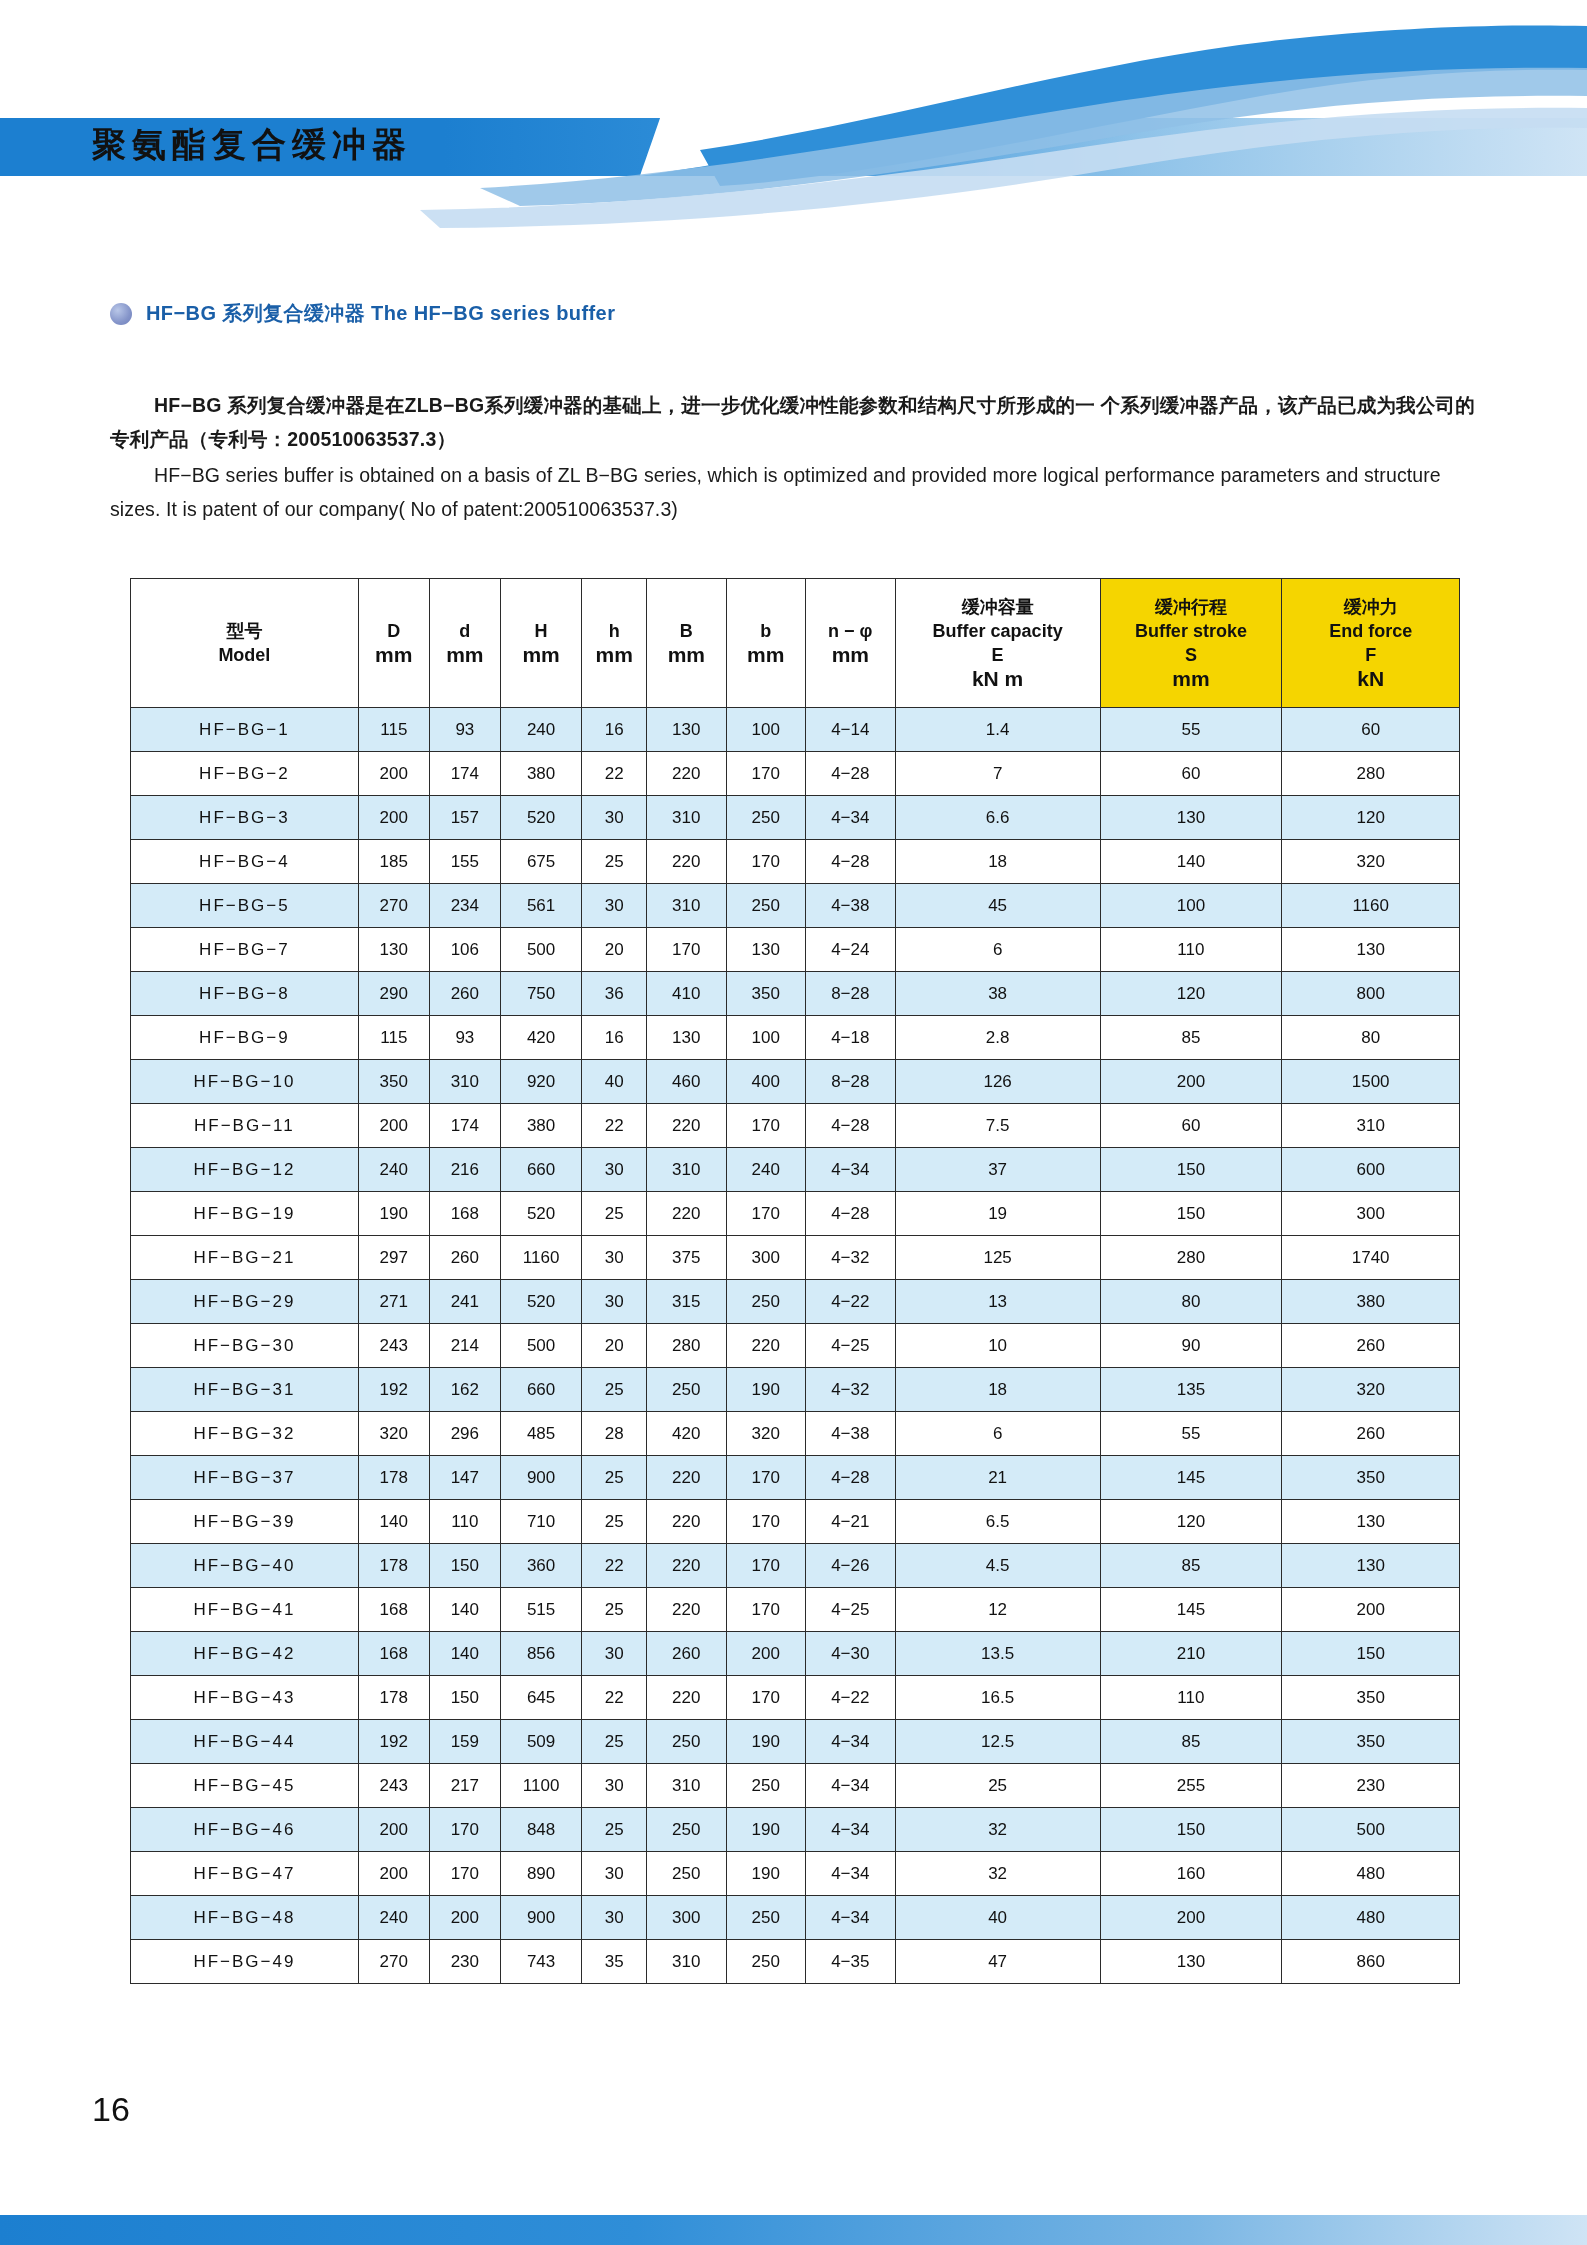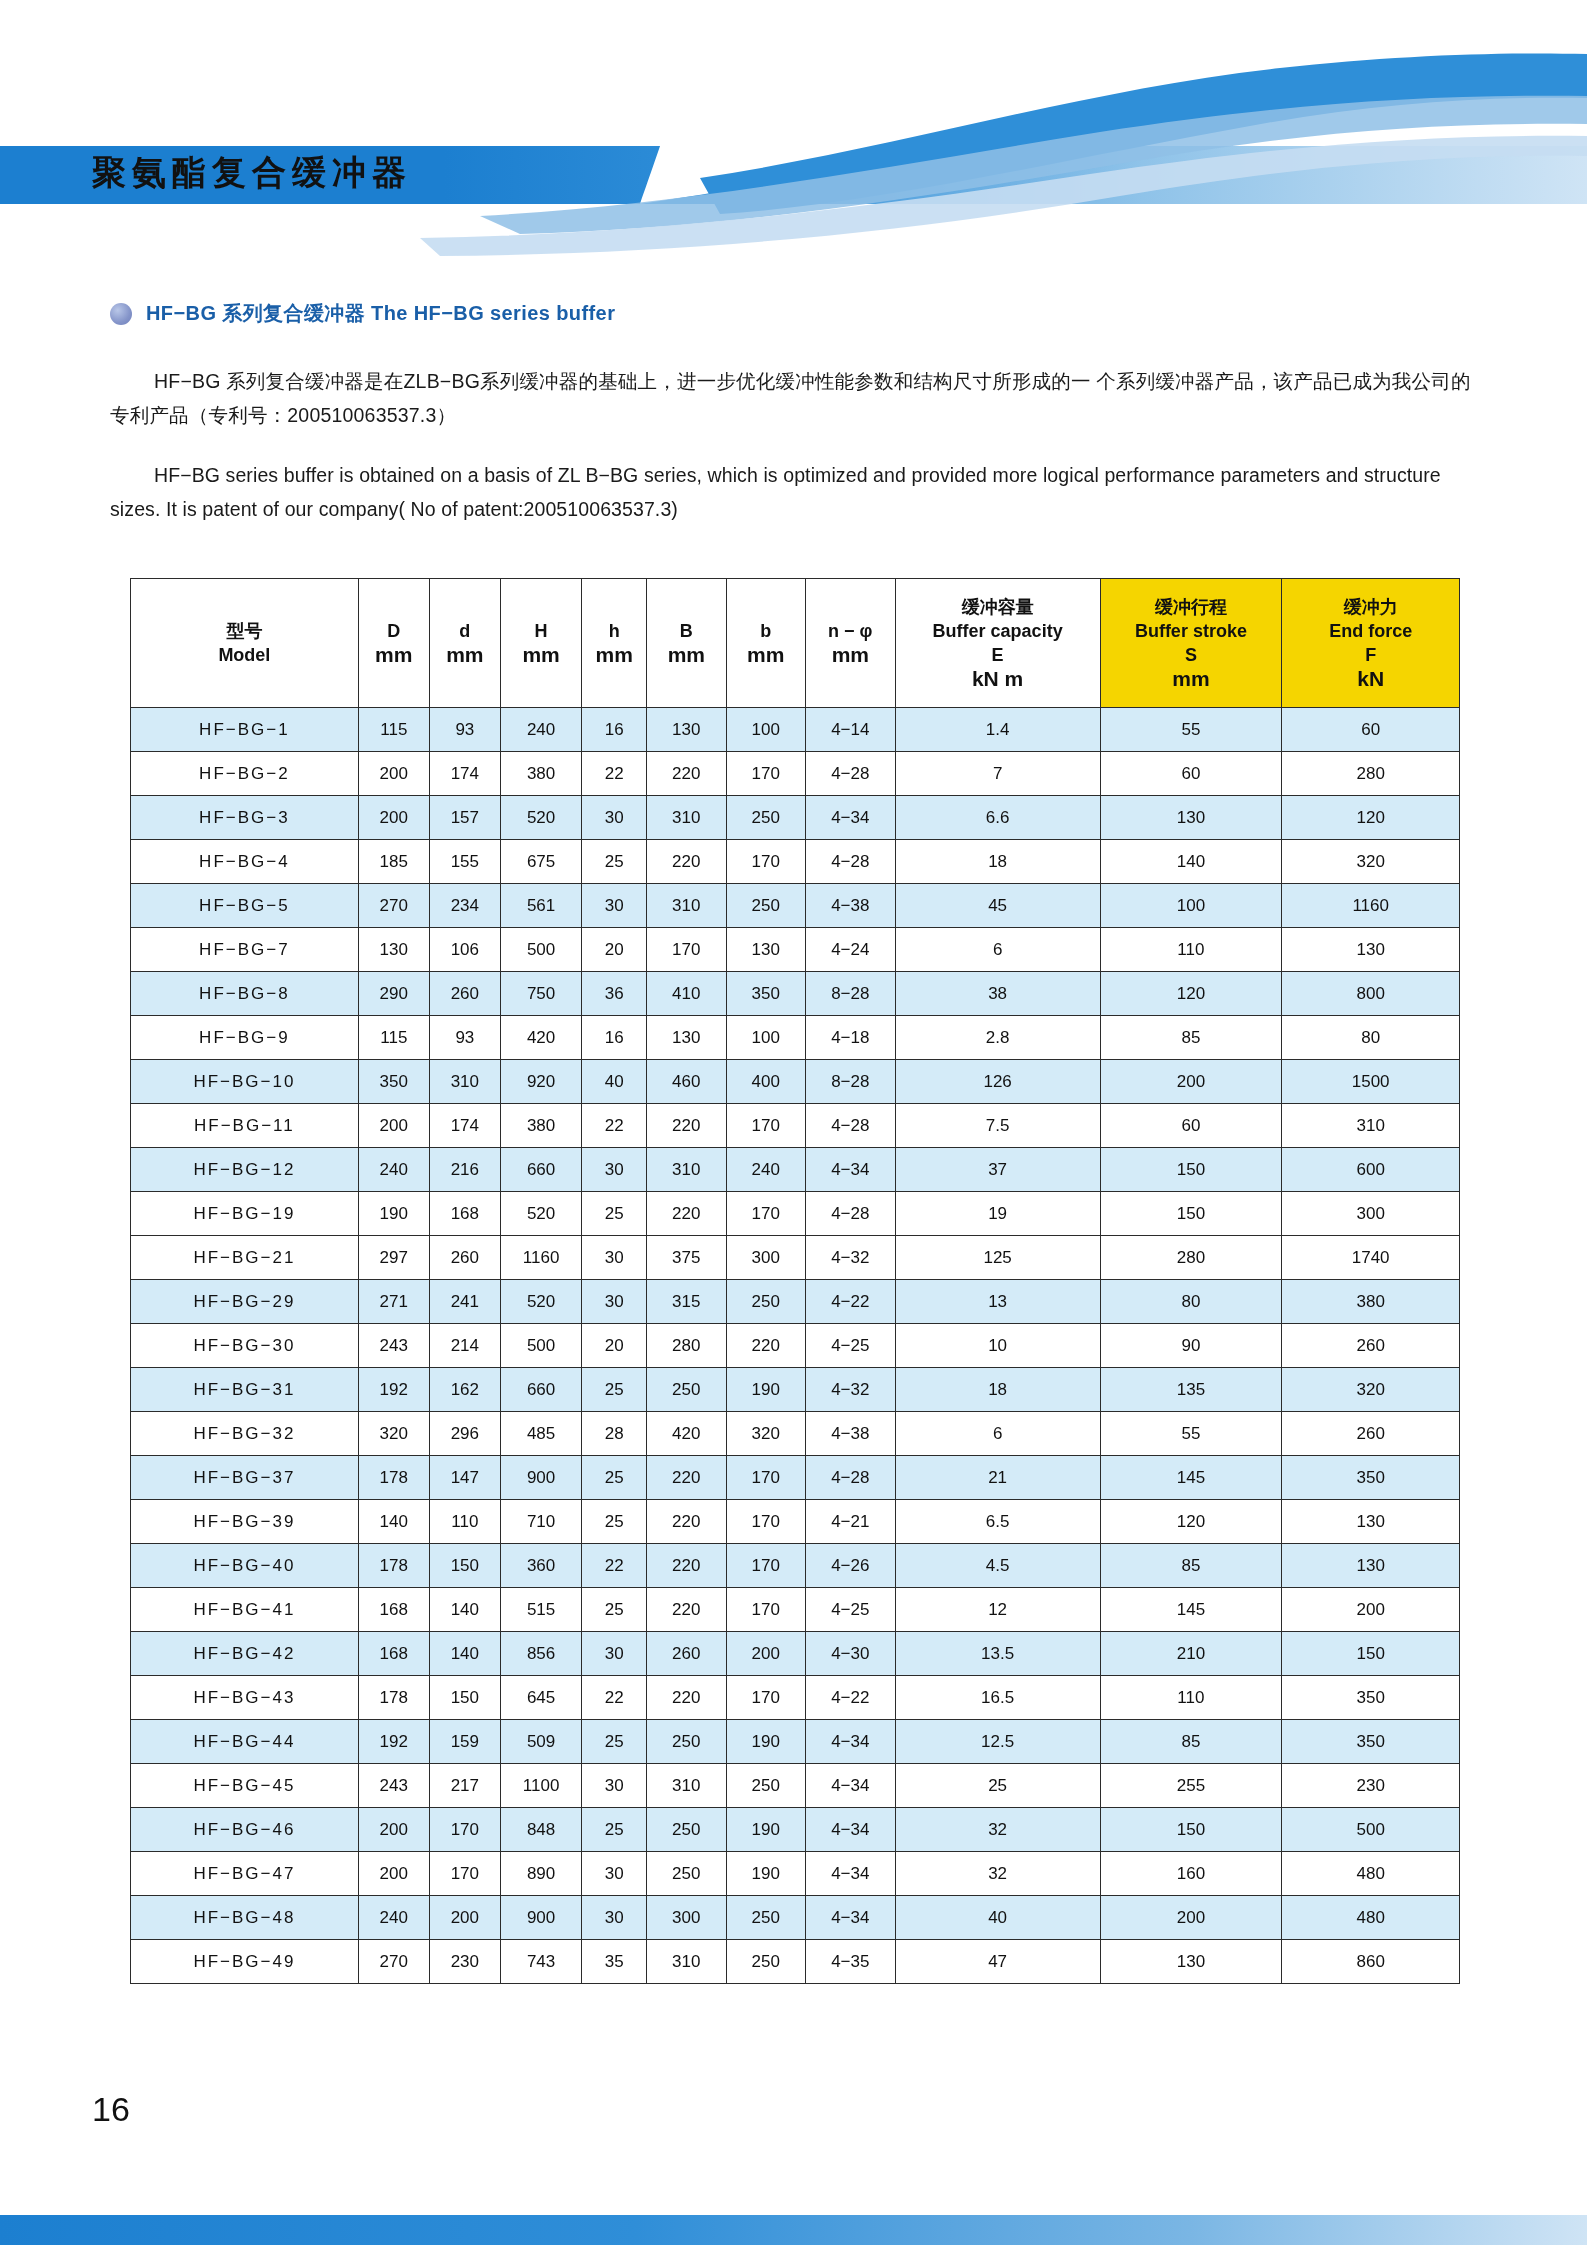--- a/index.html
+++ b/index.html
@@ -14,21 +14,20 @@
     position: relative;
     overflow: hidden;
   }
 
   
   .header {
     position: absolute;
     left: 0; top: 0;
     width: 1587px;
     height: 260px;
-    margin-top: 28px;
   }
   .header-bar {
     position: absolute;
     left: 0; top: 118px;
     width: 1587px;
     height: 58px;
     background: linear-gradient(to right, #1c7fd0 0%, #1c7fd0 28%, #2f8ed8 45%, #8fc3e9 72%, #cfe4f5 100%);
   }
   .header-title {
     position: absolute;
@@ -73,21 +72,21 @@
 
   
   .para {
     position: absolute;
     left: 110px;
     width: 1370px;
     font-size: 19.5px;
     color: #1a1a1a;
     line-height: 34px;
   }
-  .para.cn { top: 364px; text-indent: 44px; letter-spacing: 0.2px; }
+  .para.cn { top: 388px; text-indent: 44px; letter-spacing: 0.2px; font-weight: bold; }
   .para.en { top: 458px; text-indent: 44px; letter-spacing: 0.1px; }
 
   
   .table-wrap {
     position: absolute;
     left: 130px;
     top: 578px;
     width: 1330px;
   }
   table.spec {

